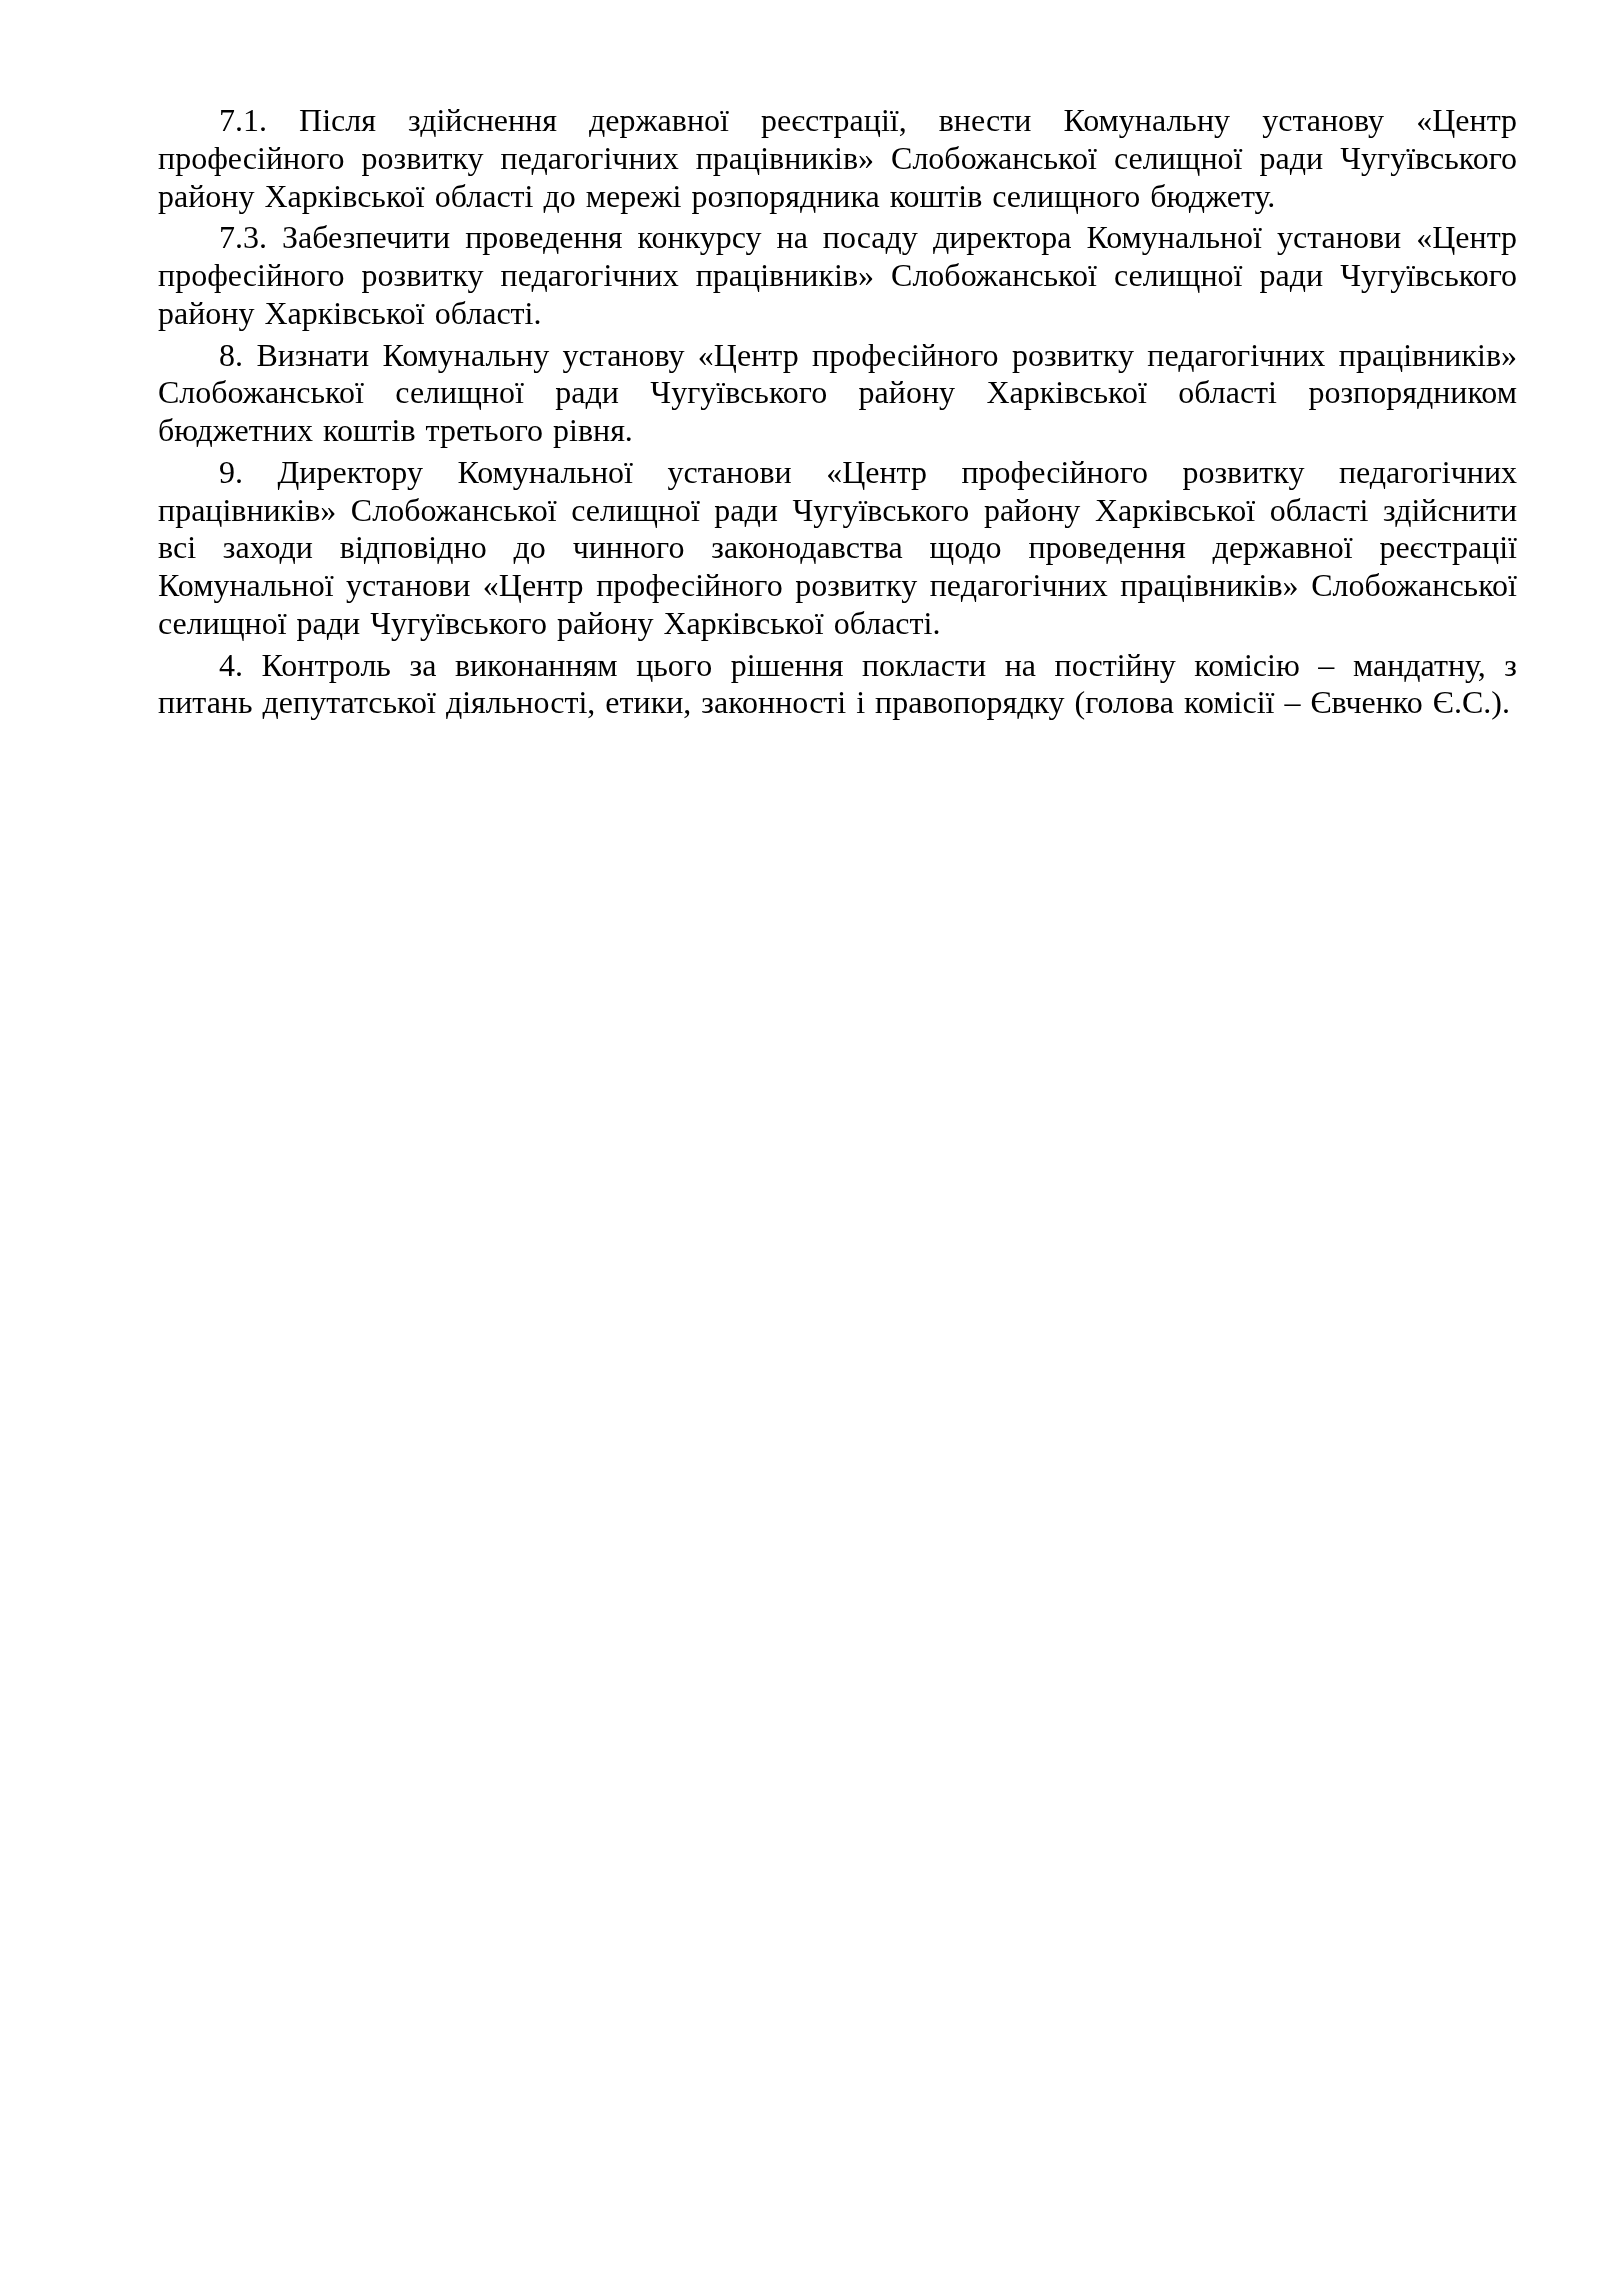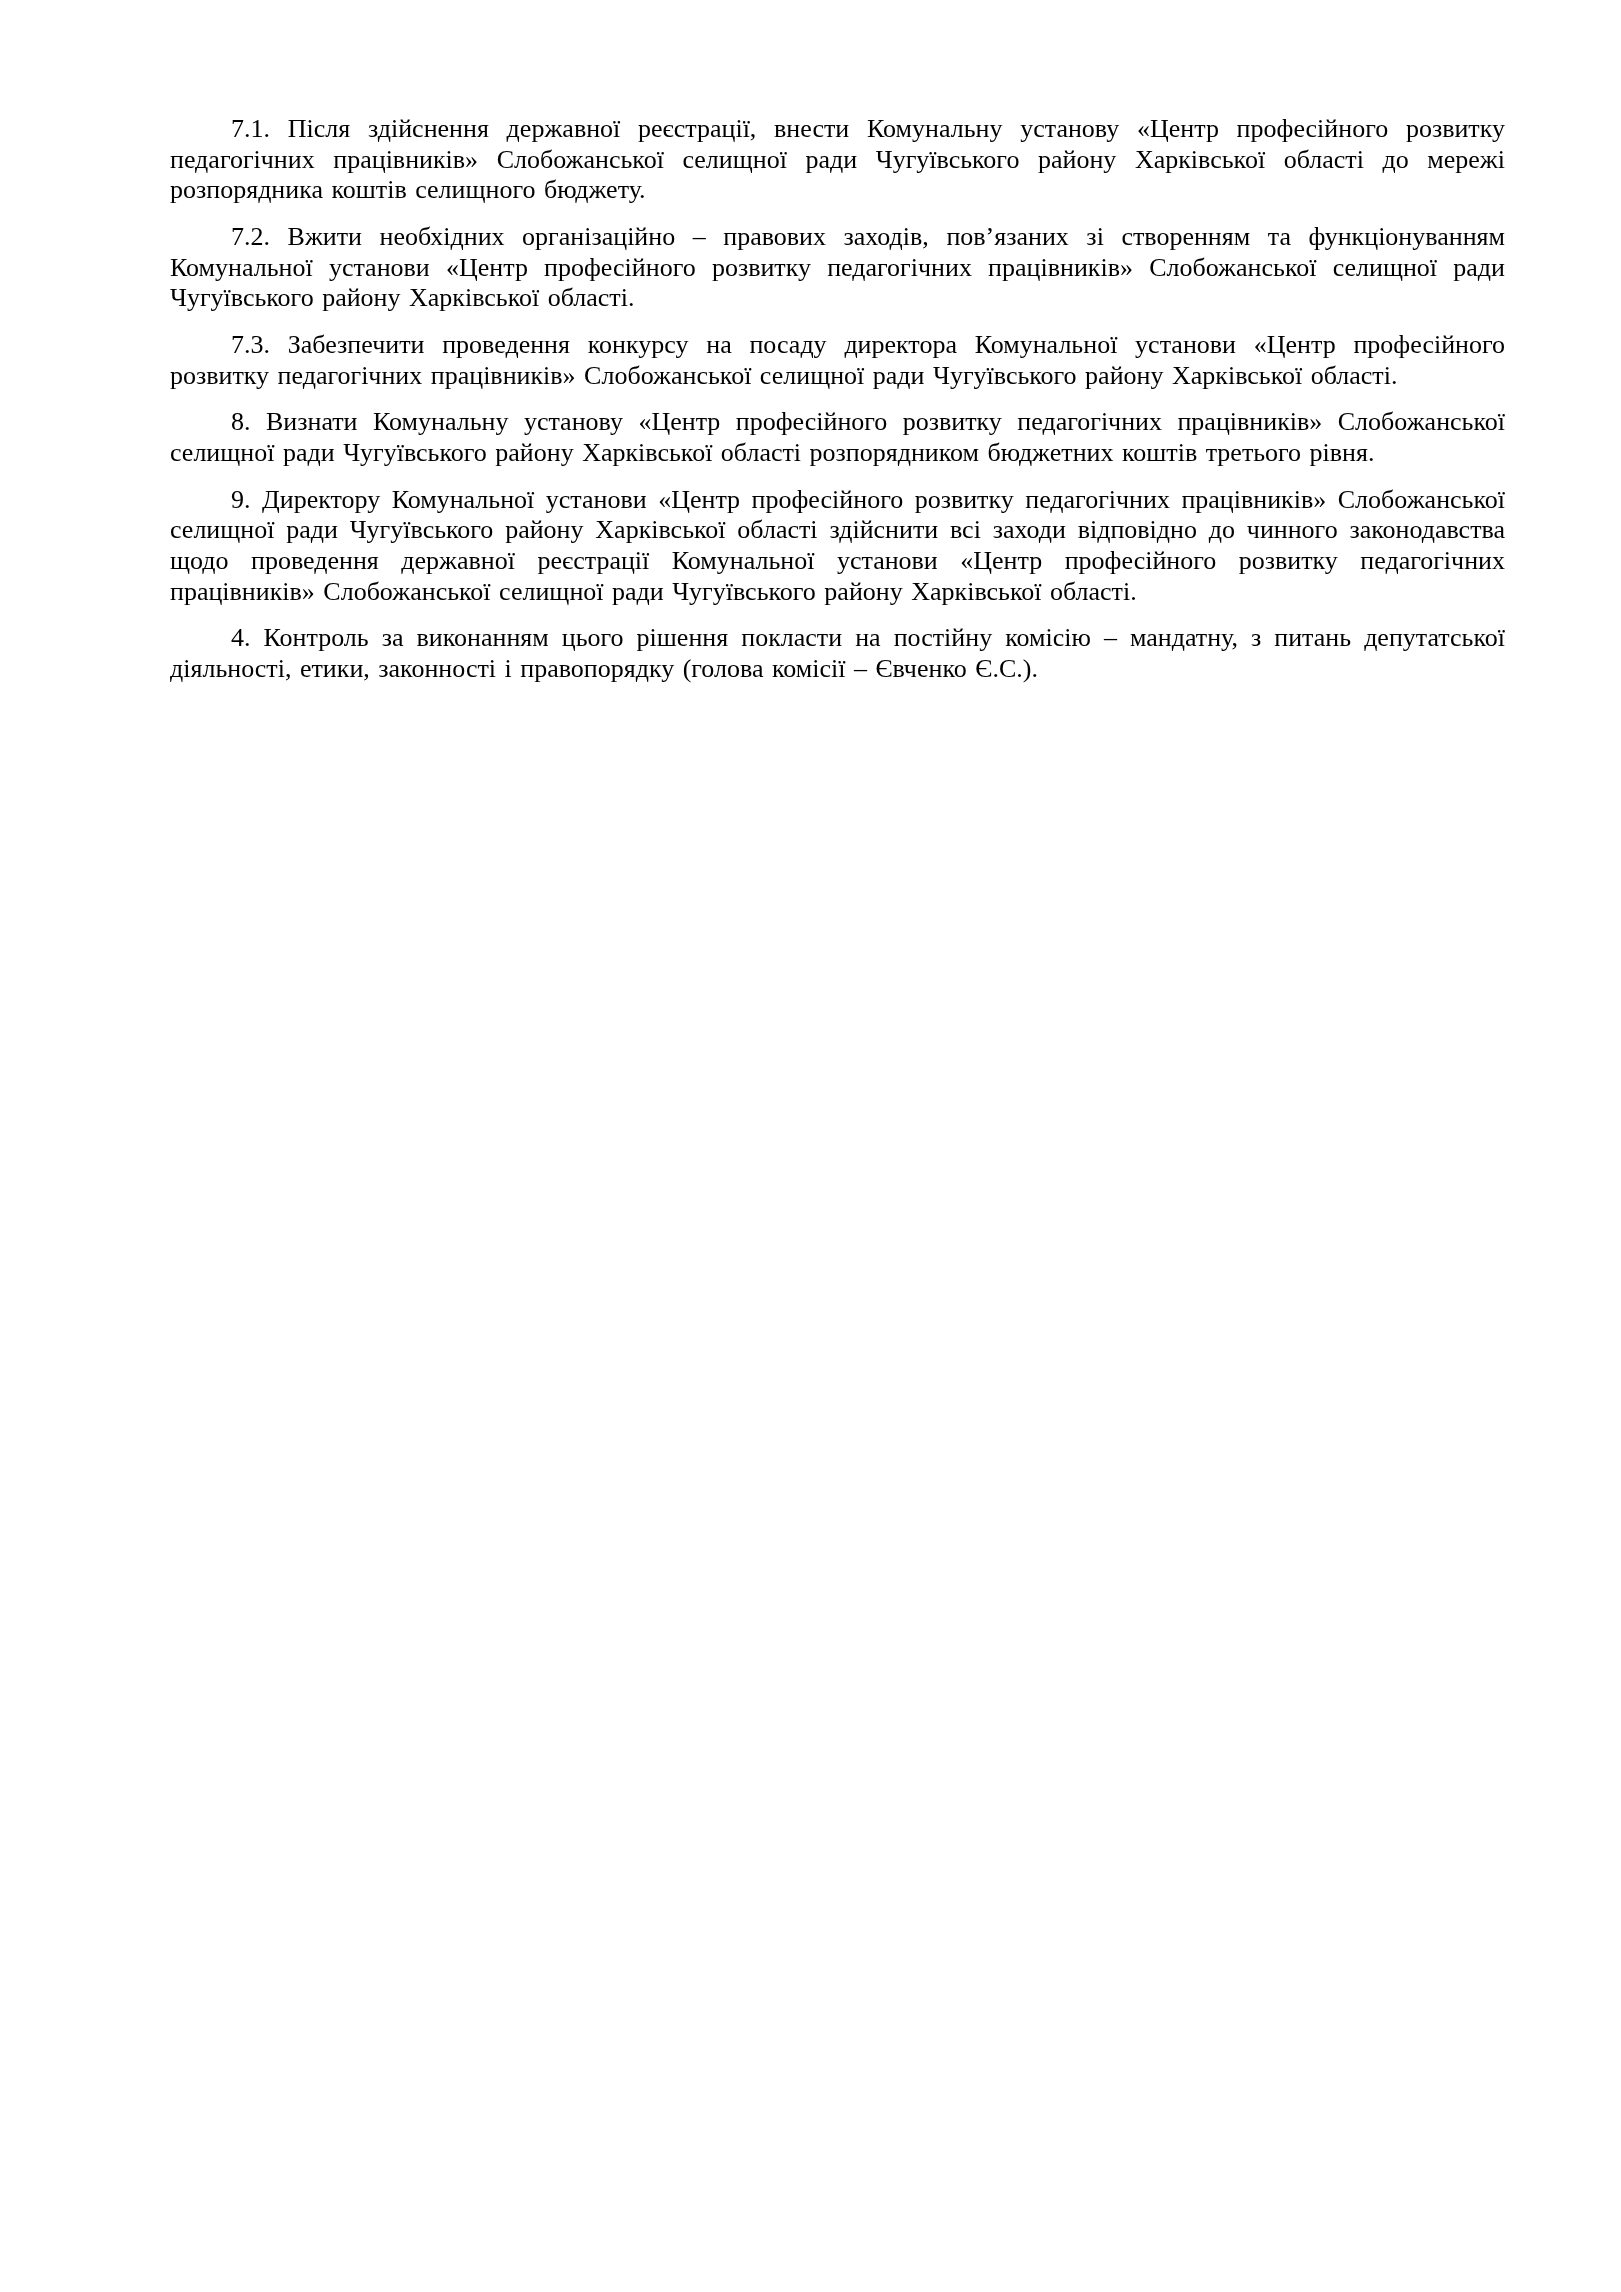--- a/index.html
+++ b/index.html
@@ -14,22 +14,22 @@
     position: relative;
     font-family: "Liberation Serif", serif;
     color: #000000;
   }
   .page {
     width: 100%;
     height: 100%;
     padding: 98px 100px 0 154px;
   }
   .doc-body p {
-    margin: 16px;
-    font-size: 26px;
+    margin: 4px;
+    font-size: 32px;
     line-height: 1.18;
     text-align: justify;
     text-indent: 61px;
     word-spacing: 2px;
     color: #000000;
   }
   .signature {
     margin-top: 123px;
     display: flex;
     justify-content: space-between;
@@ -39,21 +39,20 @@
   }
   .signature .sig-title { text-align: left; }
   .signature .sig-name { text-align: right; }
 </style>
 </head>
 <body>
 
 <div class="page">
   <div class="doc-body">
     <p>7.1. Після здійснення державної реєстрації, внести Комунальну установу «Центр професійного розвитку педагогічних працівників» Слобожанської селищної ради Чугуївського району Харківської області до мережі розпорядника коштів селищного бюджету.</p>
-    <p>7.2. Вжити необхідних організаційно – правових заходів, пов’язаних зі створенням та функціонуванням Комунальної установи «Центр професійного розвитку педагогічних працівників» Слобожанської селищної ради Чугуївського району Харківської області.</p>
     <p>7.3. Забезпечити проведення конкурсу на посаду директора Комунальної установи «Центр професійного розвитку педагогічних працівників» Слобожанської селищної ради Чугуївського району Харківської області.</p>
     <p>8. Визнати Комунальну установу «Центр професійного розвитку педагогічних працівників» Слобожанської селищної ради Чугуївського району Харківської області розпорядником бюджетних коштів третього рівня.</p>
     <p>9. Директору Комунальної установи «Центр професійного розвитку педагогічних працівників» Слобожанської селищної ради Чугуївського району Харківської області здійснити всі заходи відповідно до чинного законодавства щодо проведення державної реєстрації Комунальної установи «Центр професійного розвитку педагогічних працівників» Слобожанської селищної ради Чугуївського району Харківської області.</p>
     <p>4. Контроль за виконанням цього рішення покласти на постійну комісію – мандатну, з питань депутатської діяльності, етики, законності і правопорядку (голова комісії – Євченко Є.С.).</p>
   </div>
 
 </div>
 
 
 </body></html>

